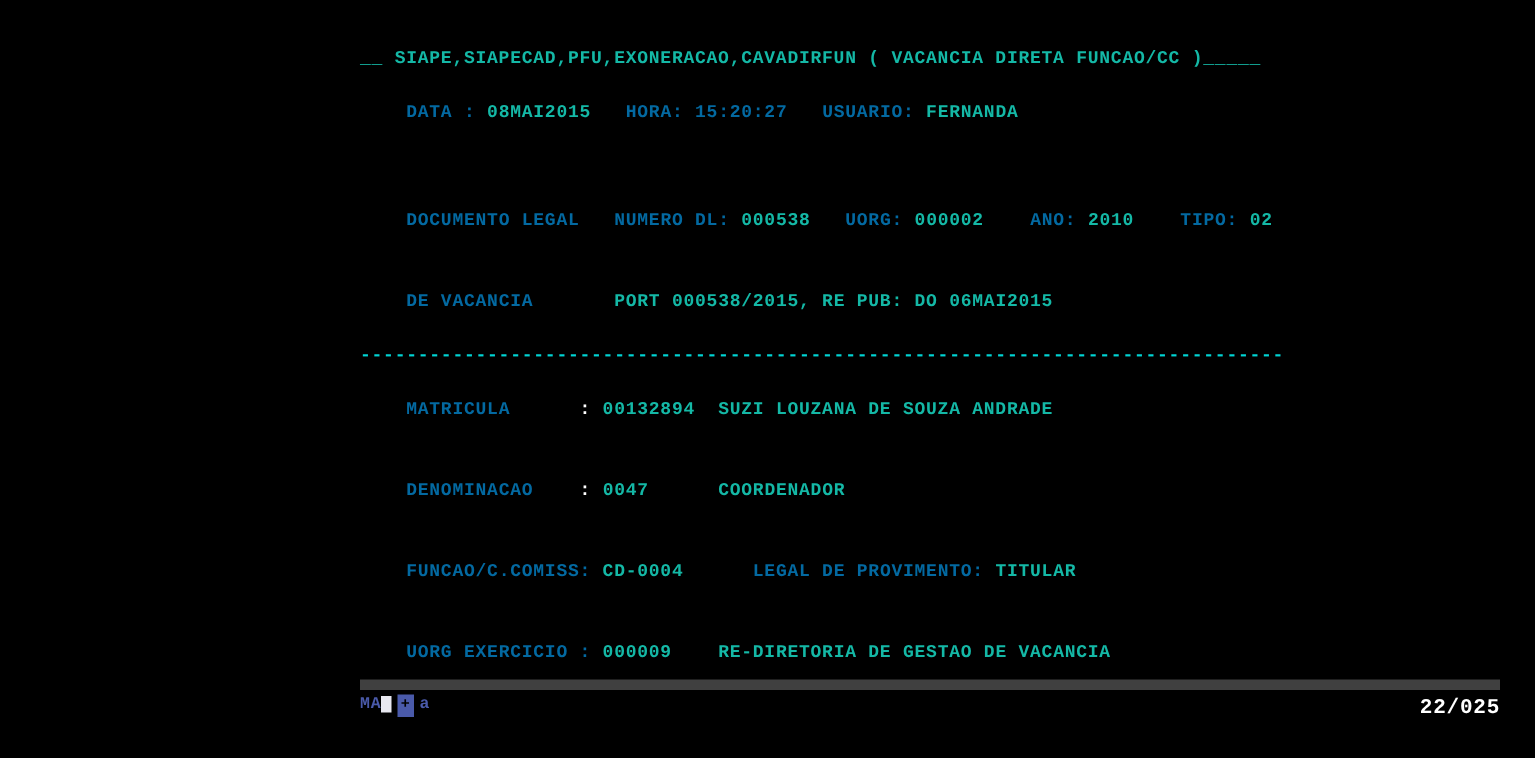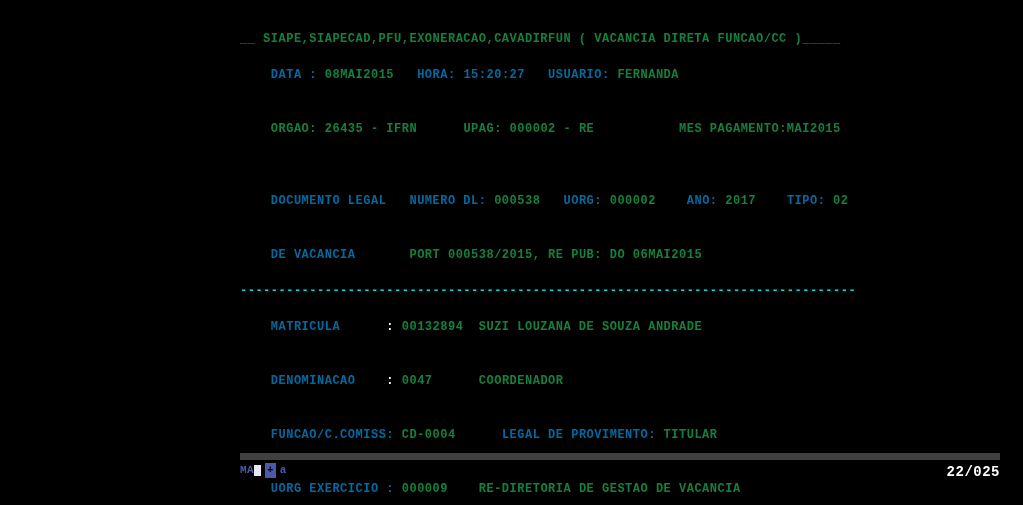--- a/index.html
+++ b/index.html
@@ -14,21 +14,21 @@
     width: 1023px;
     height: 505px;
     overflow: hidden;
     padding: 30px 0 0 0;
   }
   .terminal {
     width: 780px;
     margin-left: 240px;
   }
   .cyan { color: #0369a1; }
-  .white { color: #15803d; }
+  .white { color: #14b8a6; }
   .line { white-space: pre; }
   .dashed { color: #00d4d4; white-space: pre; overflow: hidden; }
   .blank { height: 18px; }
   .statusbar {
     position: absolute;
     left: 240px;
     top: 453px;
     width: 760px;
     border-top: 7px solid #404040;
     color: #4a5aaa;
@@ -56,28 +56,25 @@
 <body>
 
 <div class="terminal">
 
   <div class="line white">__ SIAPE,SIAPECAD,PFU,EXONERACAO,CAVADIRFUN ( VACANCIA DIRETA FUNCAO/CC )_____</div>
 
   <div class="line">
     <span class="cyan">DATA :</span> <span class="white">08MAI2015</span>   <span class="cyan">HORA:</span> <span class="cyan">15:20:27</span>   <span class="cyan">USUARIO:</span> <span class="white">FERNANDA</span>
   </div>
 
-  <div class="line">
-    <span class="white">ORGAO:</span> <span class="white">26435 - IFRN</span>      <span class="white">UPAG:</span> <span class="white">000002 - RE</span>           <span class="white">MES PAGAMENTO:</span><span class="white">MAI2015</span>
-  </div>
 
   <div class="blank"></div>
 
   <div class="line">
-    <span class="cyan">DOCUMENTO LEGAL</span>   <span class="cyan">NUMERO DL:</span> <span class="white">000538</span>   <span class="cyan">UORG:</span> <span class="white">000002</span>    <span class="cyan">ANO:</span> <span class="white">2017</span>    <span class="cyan">TIPO:</span> <span class="white">02</span>
+    <span class="cyan">DOCUMENTO LEGAL</span>   <span class="cyan">NUMERO DL:</span> <span class="white">000538</span>   <span class="cyan">UORG:</span> <span class="white">000002</span>    <span class="cyan">ANO:</span> <span class="white">2010</span>    <span class="cyan">TIPO:</span> <span class="white">02</span>
   </div>
 
   <div class="line">
     <span class="cyan">DE VACANCIA</span>       <span class="white">PORT 000538/2015, RE PUB: DO 06MAI2015</span>
   </div>
 
   <div class="dashed">--------------------------------------------------------------------------------</div>
 
   <div class="line">
     <span class="cyan">MATRICULA</span>      : <span class="white">00132894</span>  <span class="white">SUZI LOUZANA DE SOUZA ANDRADE</span>

